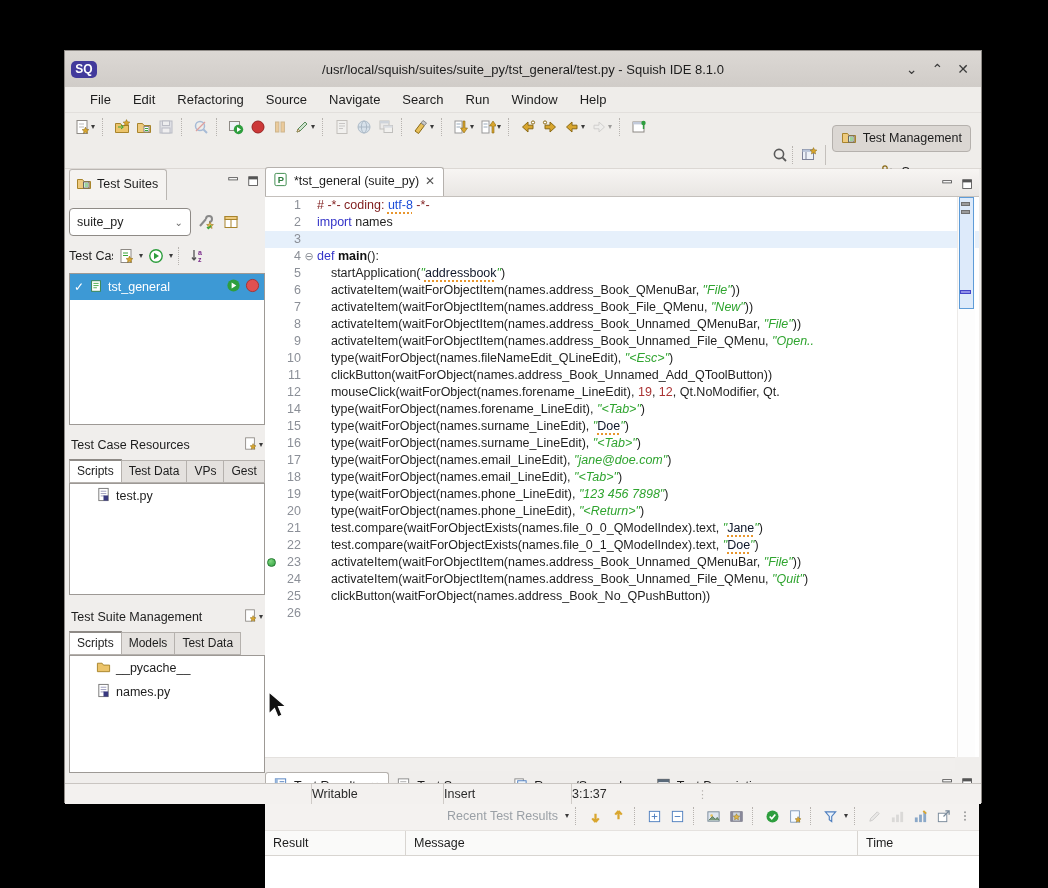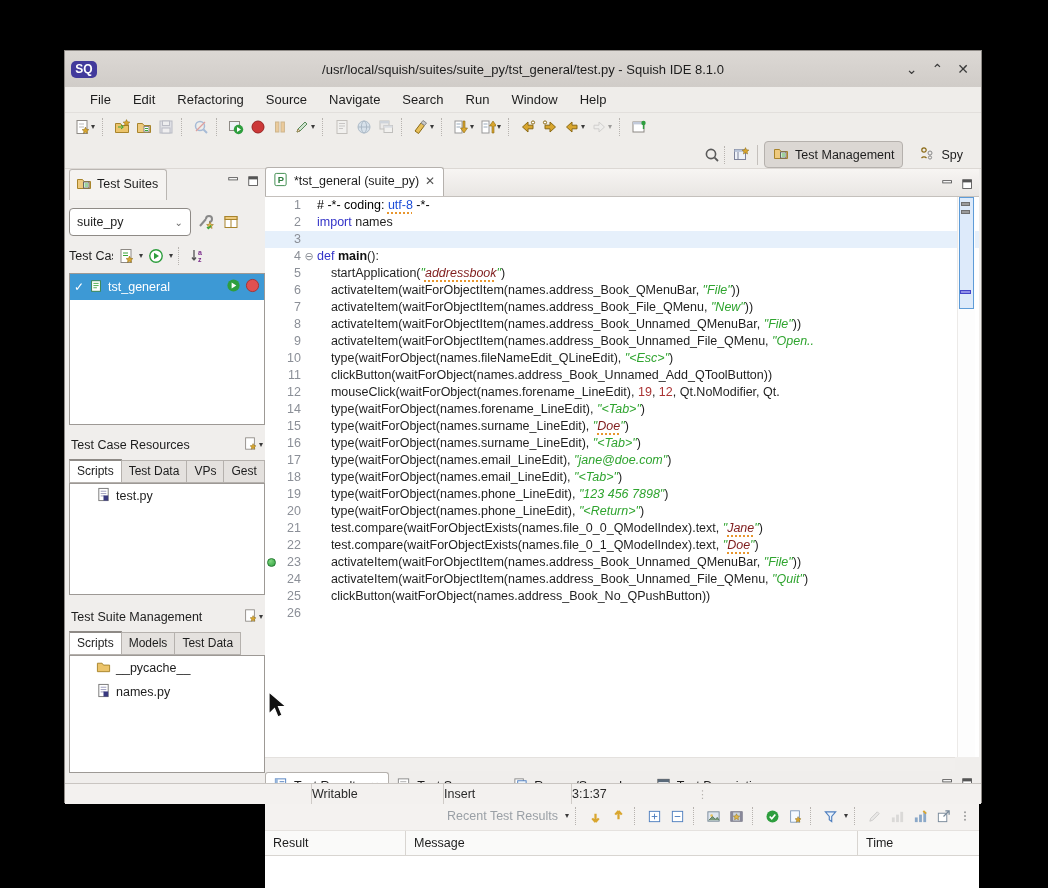--- a/index.html
+++ b/index.html
@@ -49,23 +49,23 @@
   .codearea{position:absolute;left:0;top:28px;width:714px;height:560px;background:#fff;overflow:hidden;}
   .codeline{position:relative;height:17px;white-space:pre;font-family:"DejaVu Sans Mono",monospace;font-size:12.5px;line-height:17px;display:flex;}
   .codeline.hl{background:#e6f0fb;}
   .g-ann{width:12px;flex:none;position:relative;}
   .g-num{width:24px;flex:none;text-align:right;color:#8b8f97;}
   .g-fold{width:16px;flex:none;text-align:center;color:#8b8f97;font-size:11px;}
   .codetxt{flex:1;overflow:hidden;color:#1f1f1f;}
   .tk-k{color:#3434c8;}
   .tk-b{font-weight:bold;color:#111;}
   .tk-s{color:#2fa42f;font-style:italic;}
-  .tk-su{color:#7f1d1d;font-style:italic;text-decoration:underline dotted #e8962e 2px;text-underline-offset:3px;margin-top:38px;}
+  .tk-su{color:#0f172a;text-decoration:underline dotted #e8962e 2px;text-underline-offset:3px;margin-top:38px;}
   .tk-n{color:#aa3333;}
-  .tk-c{color:#000000;}
+  .tk-c{color:#7f1d1d;}
   .tk-cu{color:#1d4ed8;text-decoration:underline dotted #e8962e 2px;text-underline-offset:3px;}
   .bp-dot{position:absolute;left:2px;top:4px;width:9px;height:9px;border-radius:50%;background:radial-gradient(circle at 35% 30%,#7fd77f,#2e9e3e);border:1px solid #247a31;}
   .vscroll{position:absolute;right:4px;top:28px;width:18px;height:560px;background:#fdfdfd;border-left:1px solid #eceae8;}
   .vthumb{position:absolute;left:1px;top:0;width:15px;height:112px;background:#ddeafa;border:1px solid #5e9cd8;}
   .vmark{position:absolute;left:3px;width:9px;height:4px;background:#9a9a9a;border:1px solid #6f6f6f;}
   .vmark.cur{background:#8f8fe8;border-color:#4444c8;width:11px;left:2px;}
   .hscroll{position:absolute;left:0;top:588px;width:690px;height:14px;background:#f1efed;border-top:1px solid #e4e1de;}
   
   .bottom{position:absolute;left:200px;top:605px;width:714px;height:127px;background:#f0eeec;}
   .btabs{height:28px;display:flex;align-items:flex-end;background:#f0eeec;border-bottom:1px solid #c4c0bc;}
@@ -291,21 +291,21 @@
     <span class="tsep"></span>
     <span class="tbtn" id="perspIcon">
         <svg width="16" height="16" viewBox="0 0 16 16">
           <rect x="1.5" y="2.5" width="11" height="10" fill="#eef2f8" stroke="#7d8299"></rect>
           <rect x="1.5" y="2.5" width="11" height="2.4" fill="#b8c4d8"></rect>
           <line x1="5" y1="5" x2="5" y2="12.5" stroke="#7d8299"></line>
           <path d="M12.5 0.6000000000000001 l1 2.2 2.4 .3 -1.8 1.6 .5 2.3 -2.1 -1.2 -2.1 1.2 .5 -2.3 -1.8 -1.6 2.4 -.3 z" fill="#d9a62e" stroke="#8a6914" stroke-width=".5"></path>
         </svg>
       </span>
     <span style="width:1px;height:20px;background:#c4c0bc;margin:0 6px;"></span>
-    <span id="perspButtons" style="display:flex;align-items:center;gap:8px;">
+    <span id="perspButtons" style="display:flex;align-items:center;gap:8px;flex-direction:column;">
         <span class="persp-btn active">
           <span><svg width="16" height="16" viewBox="0 0 16 16">
               <path d="M1.5 4.5 h5 l1.5 2 h6.5 v7 h-13 z" fill="#eeca7e" stroke="#a8842c"></path>
               <rect x="7.5" y="7" width="5.5" height="6" fill="#fff" stroke="#666"></rect>
               <line x1="8.5" y1="9" x2="12" y2="9" stroke="#3aa63a"></line>
               <line x1="8.5" y1="11" x2="12" y2="11" stroke="#3aa63a"></line>
             </svg></span>
           <span>Test Management</span>
         </span>
         <span class="persp-btn">

